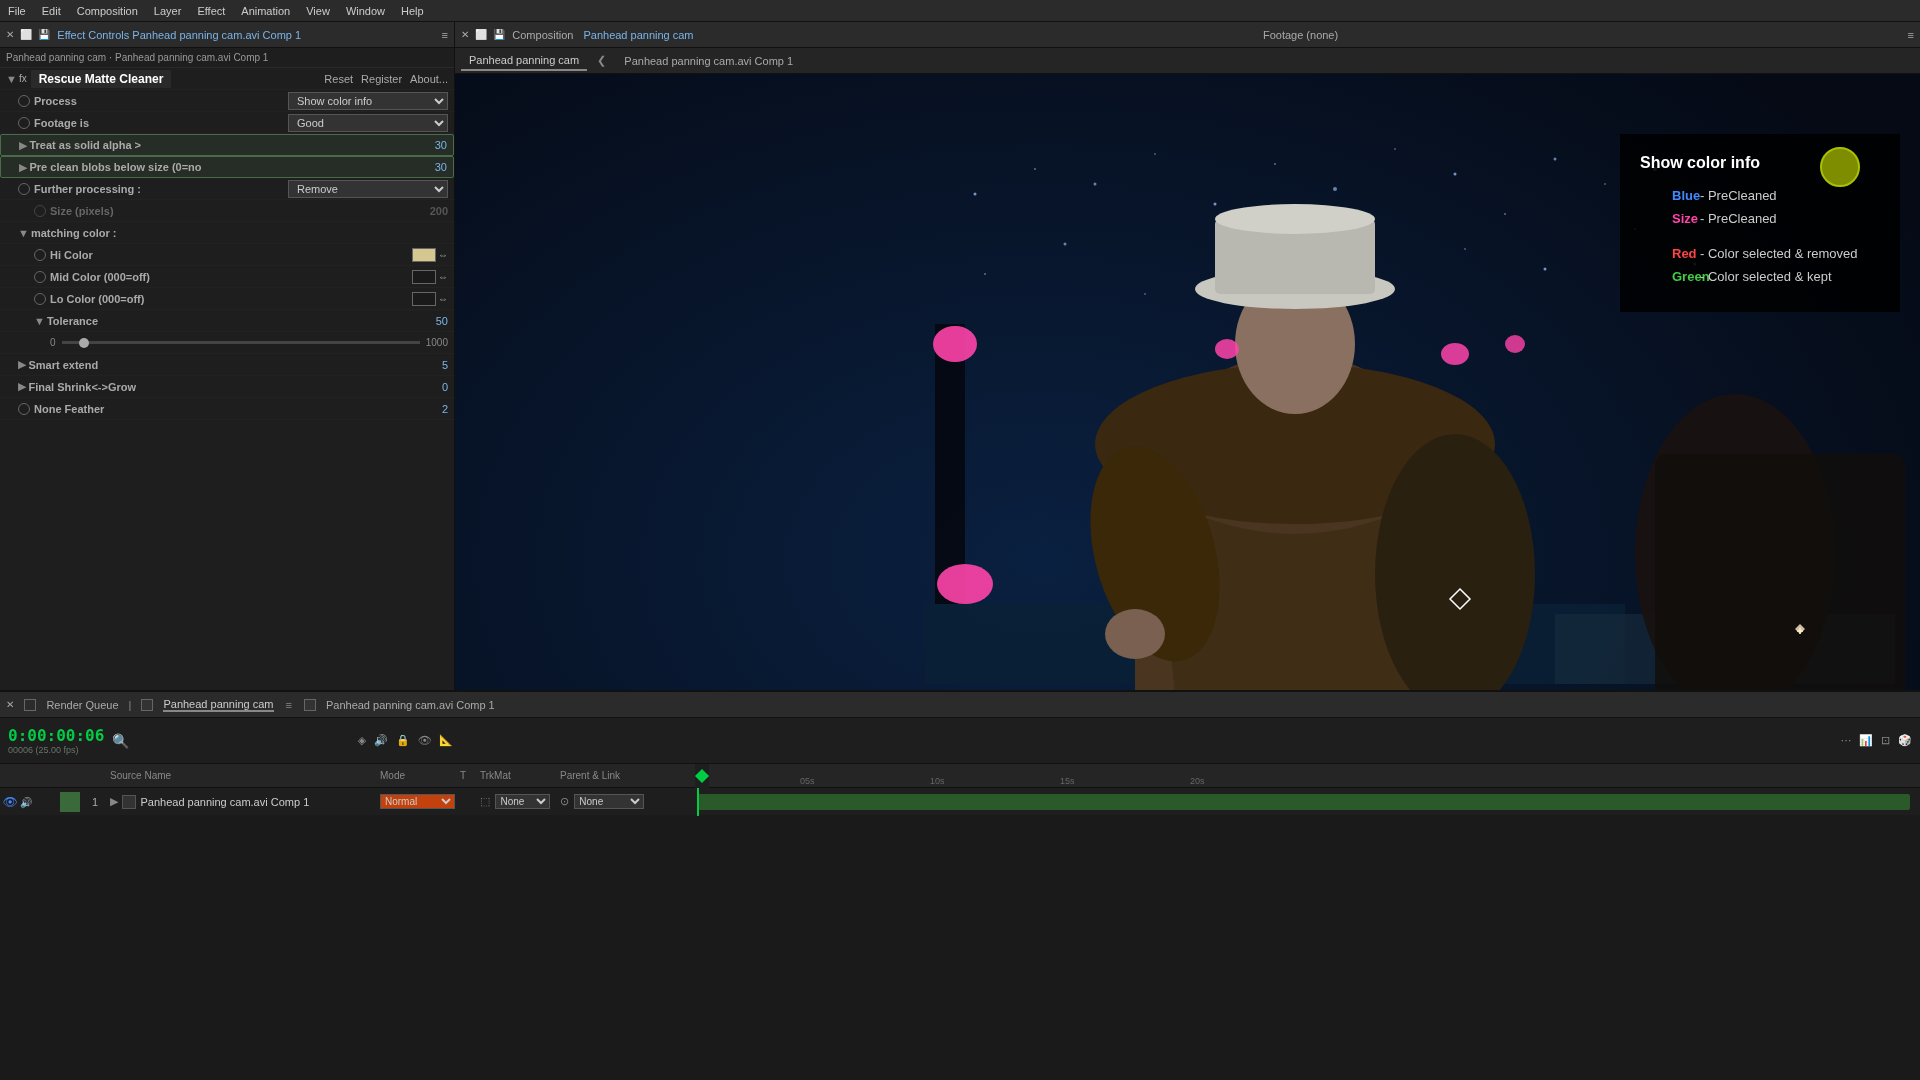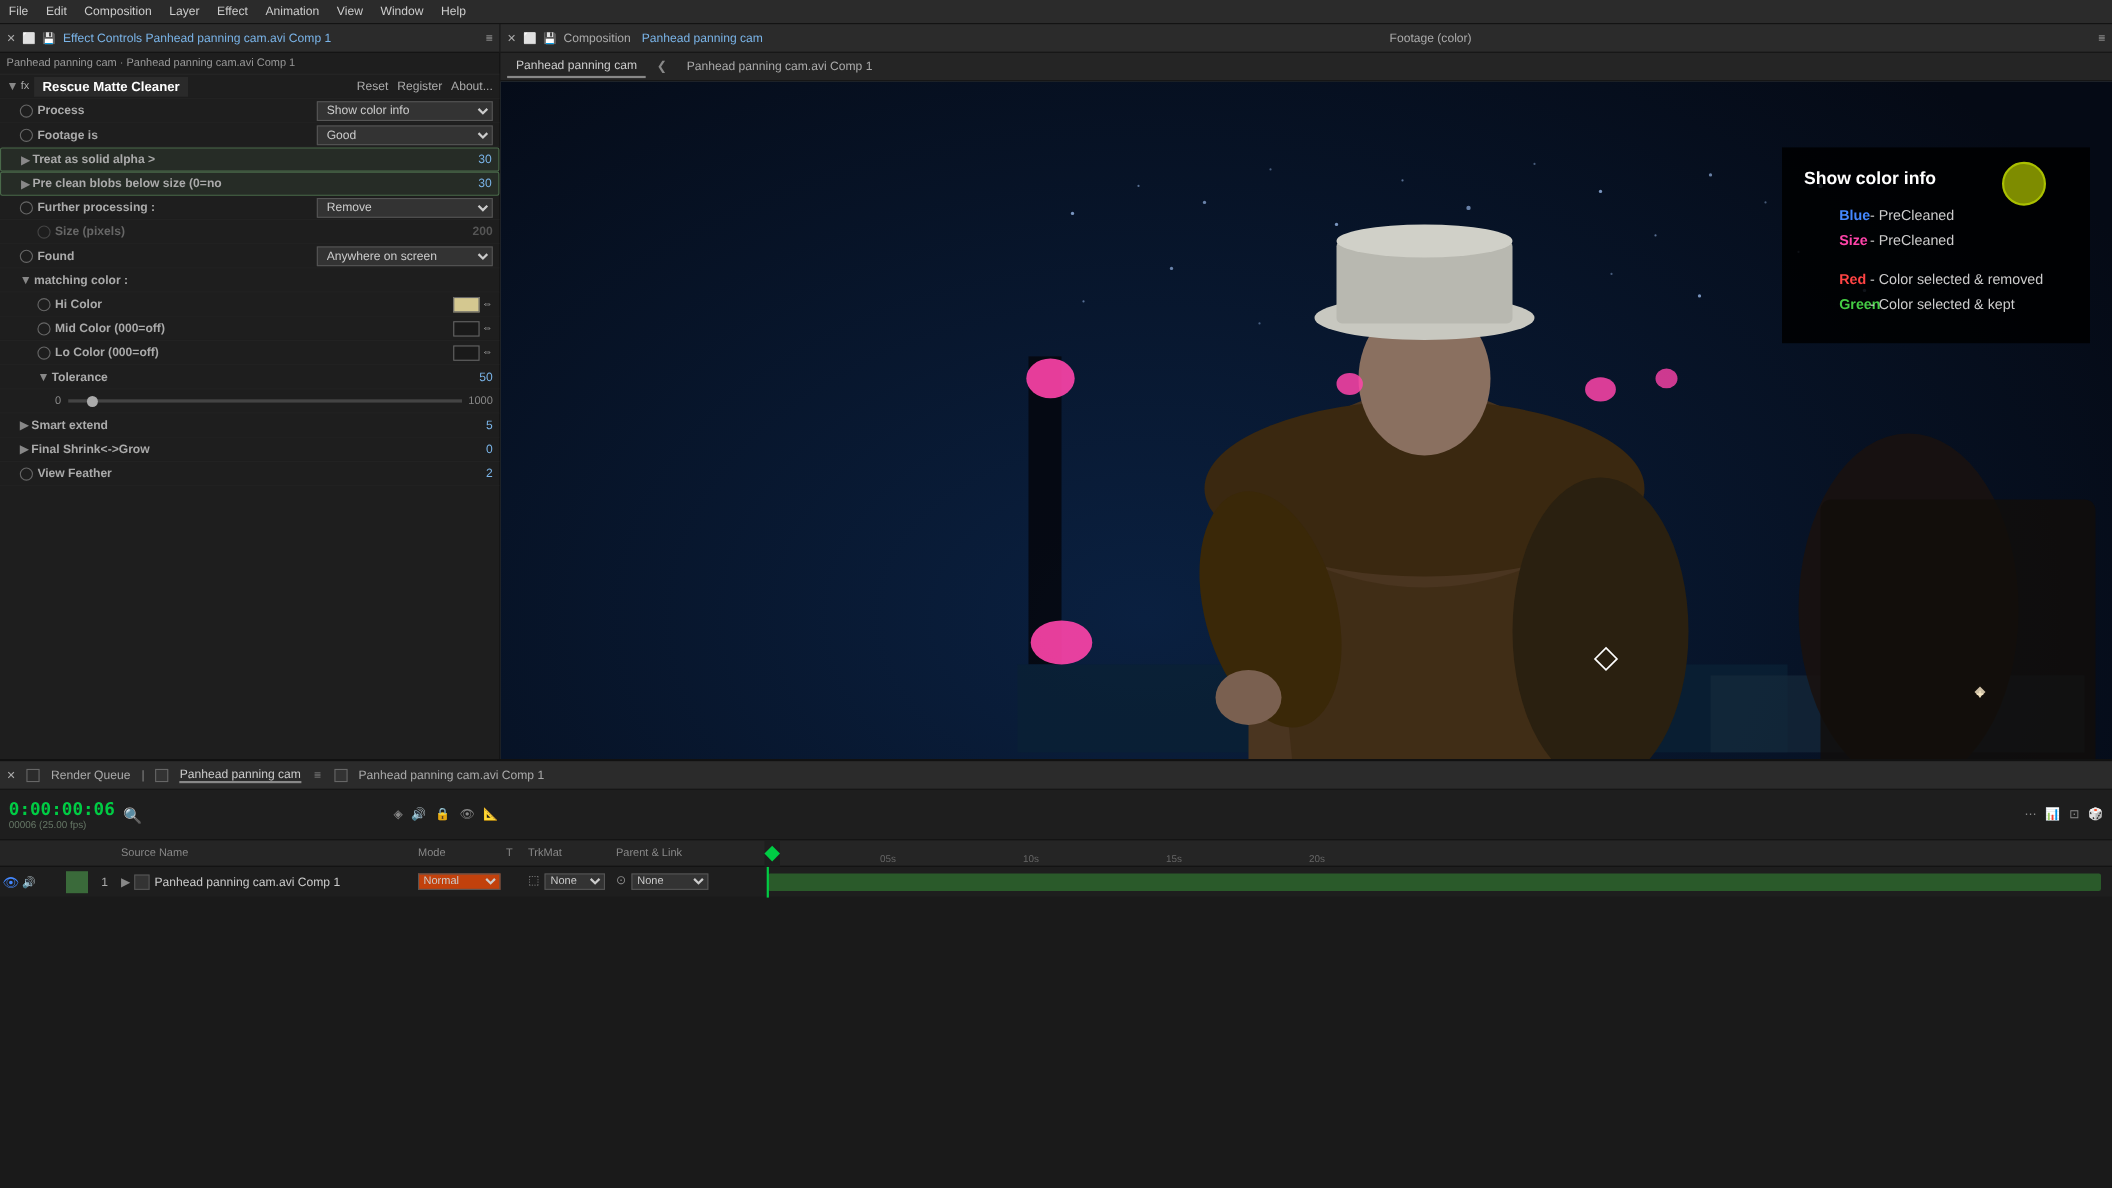--- a/index.html
+++ b/index.html
@@ -399,29 +399,20 @@
         <option>Keep</option>
       </select>
     </div>
 
     <div class="prop-row indent-2" style="color:#555;">
       <span class="circle-btn" style="border-color:#444;"></span>
       <span class="prop-label" style="color:#666;">Size (pixels)</span>
       <span class="prop-value" style="color:#555;font-weight:bold;">200</span>
     </div>
 
-    <div class="prop-row indent-1">
-      <span class="circle-btn"></span>
-      <span class="prop-label">Found</span>
-      <select class="prop-dropdown">
-        <option>Anywhere on screen</option>
-        <option>Top half</option>
-        <option>Bottom half</option>
-      </select>
-    </div>
 
     <div class="prop-row indent-1">
       <span class="expand-arrow">▼</span>
       <span class="prop-label">matching color :</span>
     </div>
 
 
     <div class="prop-row indent-2">
       <span class="circle-btn"></span>
       <span class="prop-label">Hi Color</span>
@@ -464,35 +455,35 @@
     </div>
 
     <div class="prop-row indent-1">
       <span class="expand-arrow">▶</span>
       <span class="prop-label">Final Shrink&lt;-&gt;Grow</span>
       <span class="prop-value">0</span>
     </div>
 
     <div class="prop-row indent-1">
       <span class="circle-btn"></span>
-      <span class="prop-label">View Feather</span>
+      <span class="prop-label">None Feather</span>
       <span class="prop-value">2</span>
     </div>
 
   </div>
 
   <div class="right-panel">
 
     <div class="panel-header">
       <span class="panel-close">✕</span>
       <span style="color:#888; font-size:10px;">⬜</span>
       <span style="color:#888; font-size:10px;">💾</span>
       <span style="color:#aaaaaa;">Composition</span>
       <span style="color:#7ab4e8; margin-left:4px;">Panhead panning cam</span>
-      <span style="margin-left:auto; color:#aaa;">Footage (color)</span>
+      <span style="margin-left:auto; color:#aaa;">Footage (none)</span>
       <span class="panel-menu">≡</span>
     </div>
 
     <div class="comp-tabs">
       <span class="comp-tab active">Panhead panning cam</span>
       <span style="color:#888; font-size:11px;">❮</span>
       <span class="comp-tab">Panhead panning cam.avi Comp 1</span>
     </div>
 
     <div class="viewer-area">

